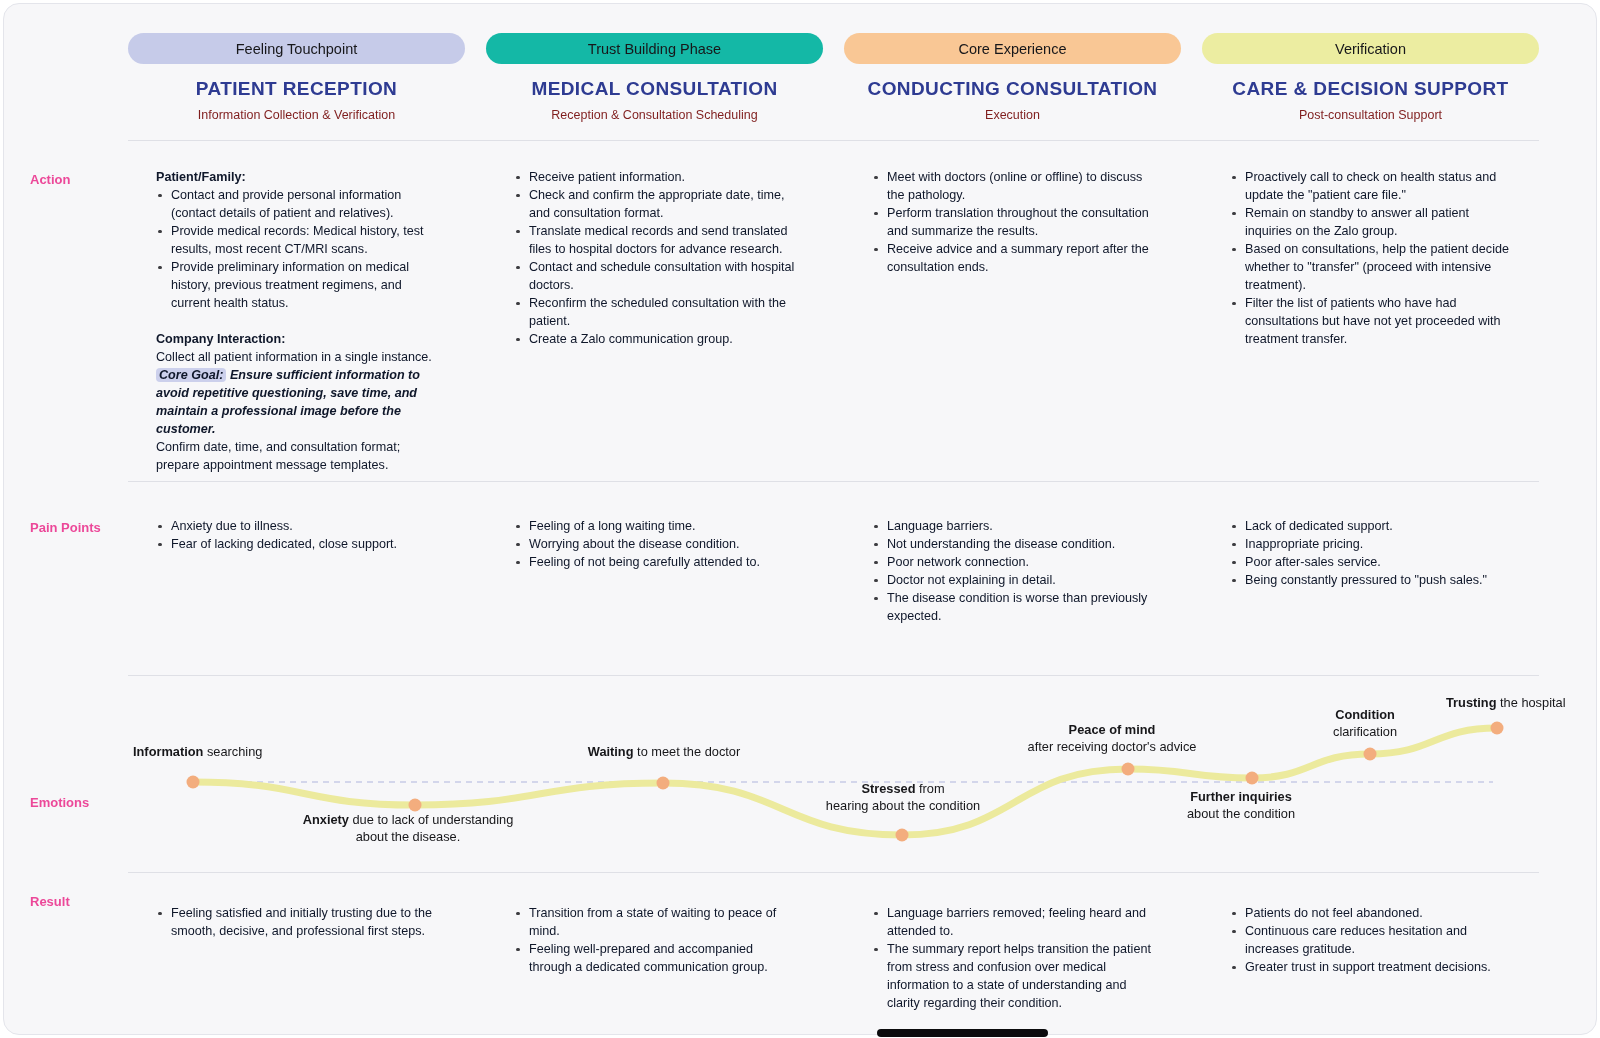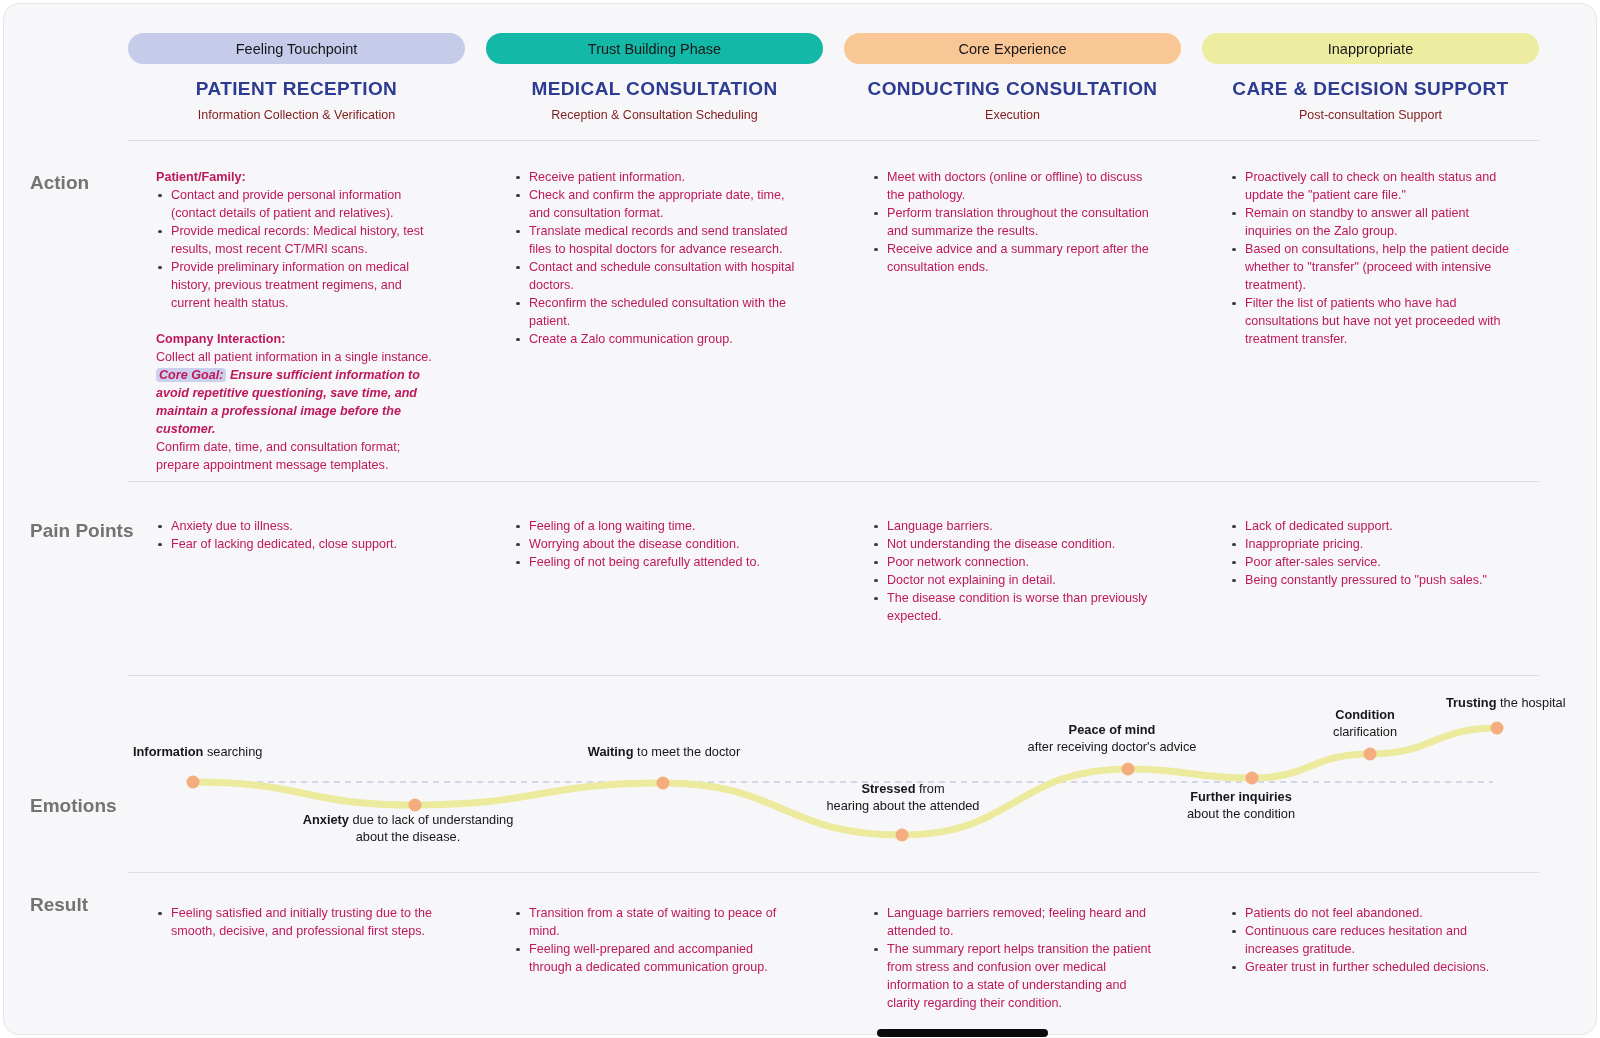--- a/index.html
+++ b/index.html
@@ -12,24 +12,24 @@
        display:grid;grid-template-columns:repeat(4,1fr);gap:21px;}
   .pills-row{top:33px;}
   .pill{height:31px;border-radius:16px;display:flex;align-items:center;justify-content:center;
         font-size:14.5px;color:#17171a;}
   .titles-row{top:78px;text-align:center;}
   .phase-title{font-size:19px;font-weight:700;letter-spacing:.4px;color:#2e3b92;}
   .phase-subtitle{margin-top:8px;font-size:12.5px;color:#7f1d1d;}
 
   .divider{position:absolute;left:128px;width:1411px;height:1px;background:#dfe0e6;}
 
-  .row-label{position:absolute;left:30px;font-size:19px;font-weight:700;color:#737373;}
+  .row-label{position:absolute;left:30px;font-size:13px;font-weight:700;color:#ec4899;}
 
   
-  .cell{padding:0 26px 0 28px;font-size:12.6px;line-height:18px;color:#be185d;}
+  .cell{padding:0 26px 0 28px;font-size:12.6px;line-height:18px;color:#0f172a;}
   .block-heading{font-weight:700;}
   .block-text{}
   .spacer{height:18px;}
   .bullet-row{display:flex;}
   .bullet-dot{flex:0 0 15px;position:relative;}
   .bullet-dot::before{content:"";position:absolute;left:2px;top:7.5px;width:3.5px;height:3.5px;
         border-radius:50%;background:#3c3c40;}
   .bullet-text{flex:1;}
   .coregoal{font-weight:700;font-style:italic;}
   .coregoal .hl{background:#ccd0ec;border-radius:4px;padding:0 3px;margin-top:22px;}
@@ -53,21 +53,21 @@
     <div class="pill" style="background: rgb(198, 203, 233);">
       <span>Feeling Touchpoint</span>
     </div>
     <div class="pill" style="background: #14b8a6;">
       <span>Trust Building Phase</span>
     </div>
     <div class="pill" style="background: rgb(249, 199, 149);">
       <span>Core Experience</span>
     </div>
     <div class="pill" style="background: rgb(236, 237, 161);">
-      <span>Inappropriate</span>
+      <span>Verification</span>
     </div>
   </div>
 <div class="titles-row" id="titles-row">
     <div>
       <div class="phase-title">PATIENT RECEPTION</div>
       <div class="phase-subtitle">Information Collection &amp; Verification</div>
     </div>
     <div>
       <div class="phase-title">MEDICAL CONSULTATION</div>
       <div class="phase-subtitle">Reception &amp; Consultation Scheduling</div>
@@ -269,21 +269,21 @@
       <div class="bullet-row">
         <span class="bullet-dot"></span>
         <div class="bullet-text">Patients do not feel abandoned.</div>
       </div>
       <div class="bullet-row">
         <span class="bullet-dot"></span>
         <div class="bullet-text">Continuous care reduces hesitation and increases gratitude.</div>
       </div>
       <div class="bullet-row">
         <span class="bullet-dot"></span>
-        <div class="bullet-text">Greater trust in further scheduled decisions.</div>
+        <div class="bullet-text">Greater trust in support treatment decisions.</div>
       </div>
     </div>
   </div>
 
 <div id="emotions-layer">
     <svg id="emotions-svg" width="1600" height="1038" viewBox="0 0 1600 1038">
       <line x1="235" x2="1493" y1="782" y2="782" stroke="#c7cbe6" stroke-width="1.5" stroke-dasharray="6 5"></line>
       <path d="M 193 782 C 304 782, 304 805, 415 805 C 539 805, 539 783, 663 783 C 782.5 783, 782.5 835, 902 835 C 1015 835, 1015 769, 1128 769 C 1190 769, 1190 778, 1252 778 C 1311 778, 1311 754, 1370 754 C 1433.5 754, 1433.5 728, 1497 728" fill="none" stroke="#ecea9d" stroke-width="7" stroke-linecap="round" stroke-linejoin="round"></path>
       <circle cx="193" cy="782" r="6.5" fill="#f3ad7e"></circle>
       <circle cx="415" cy="805" r="6.5" fill="#f3ad7e"></circle>
@@ -299,21 +299,21 @@
     </div>
     <div class="em-label center" style="left: 408px; top: 812px;">
       <div><b>Anxiety</b> due to lack of understanding</div>
       <div>about the disease.</div>
     </div>
     <div class="em-label center" style="left: 664px; top: 744px;">
       <div><b>Waiting</b> to meet the doctor</div>
     </div>
     <div class="em-label center" style="left: 903px; top: 781px;">
       <div><b>Stressed</b> from</div>
-      <div>hearing about the attended</div>
+      <div>hearing about the condition</div>
     </div>
     <div class="em-label center" style="left: 1112px; top: 722px;">
       <div><b>Peace of mind</b></div>
       <div>after receiving doctor's advice</div>
     </div>
     <div class="em-label center" style="left: 1241px; top: 789px;">
       <div><b>Further inquiries</b></div>
       <div>about the condition</div>
     </div>
     <div class="em-label center" style="left: 1365px; top: 707px;">

